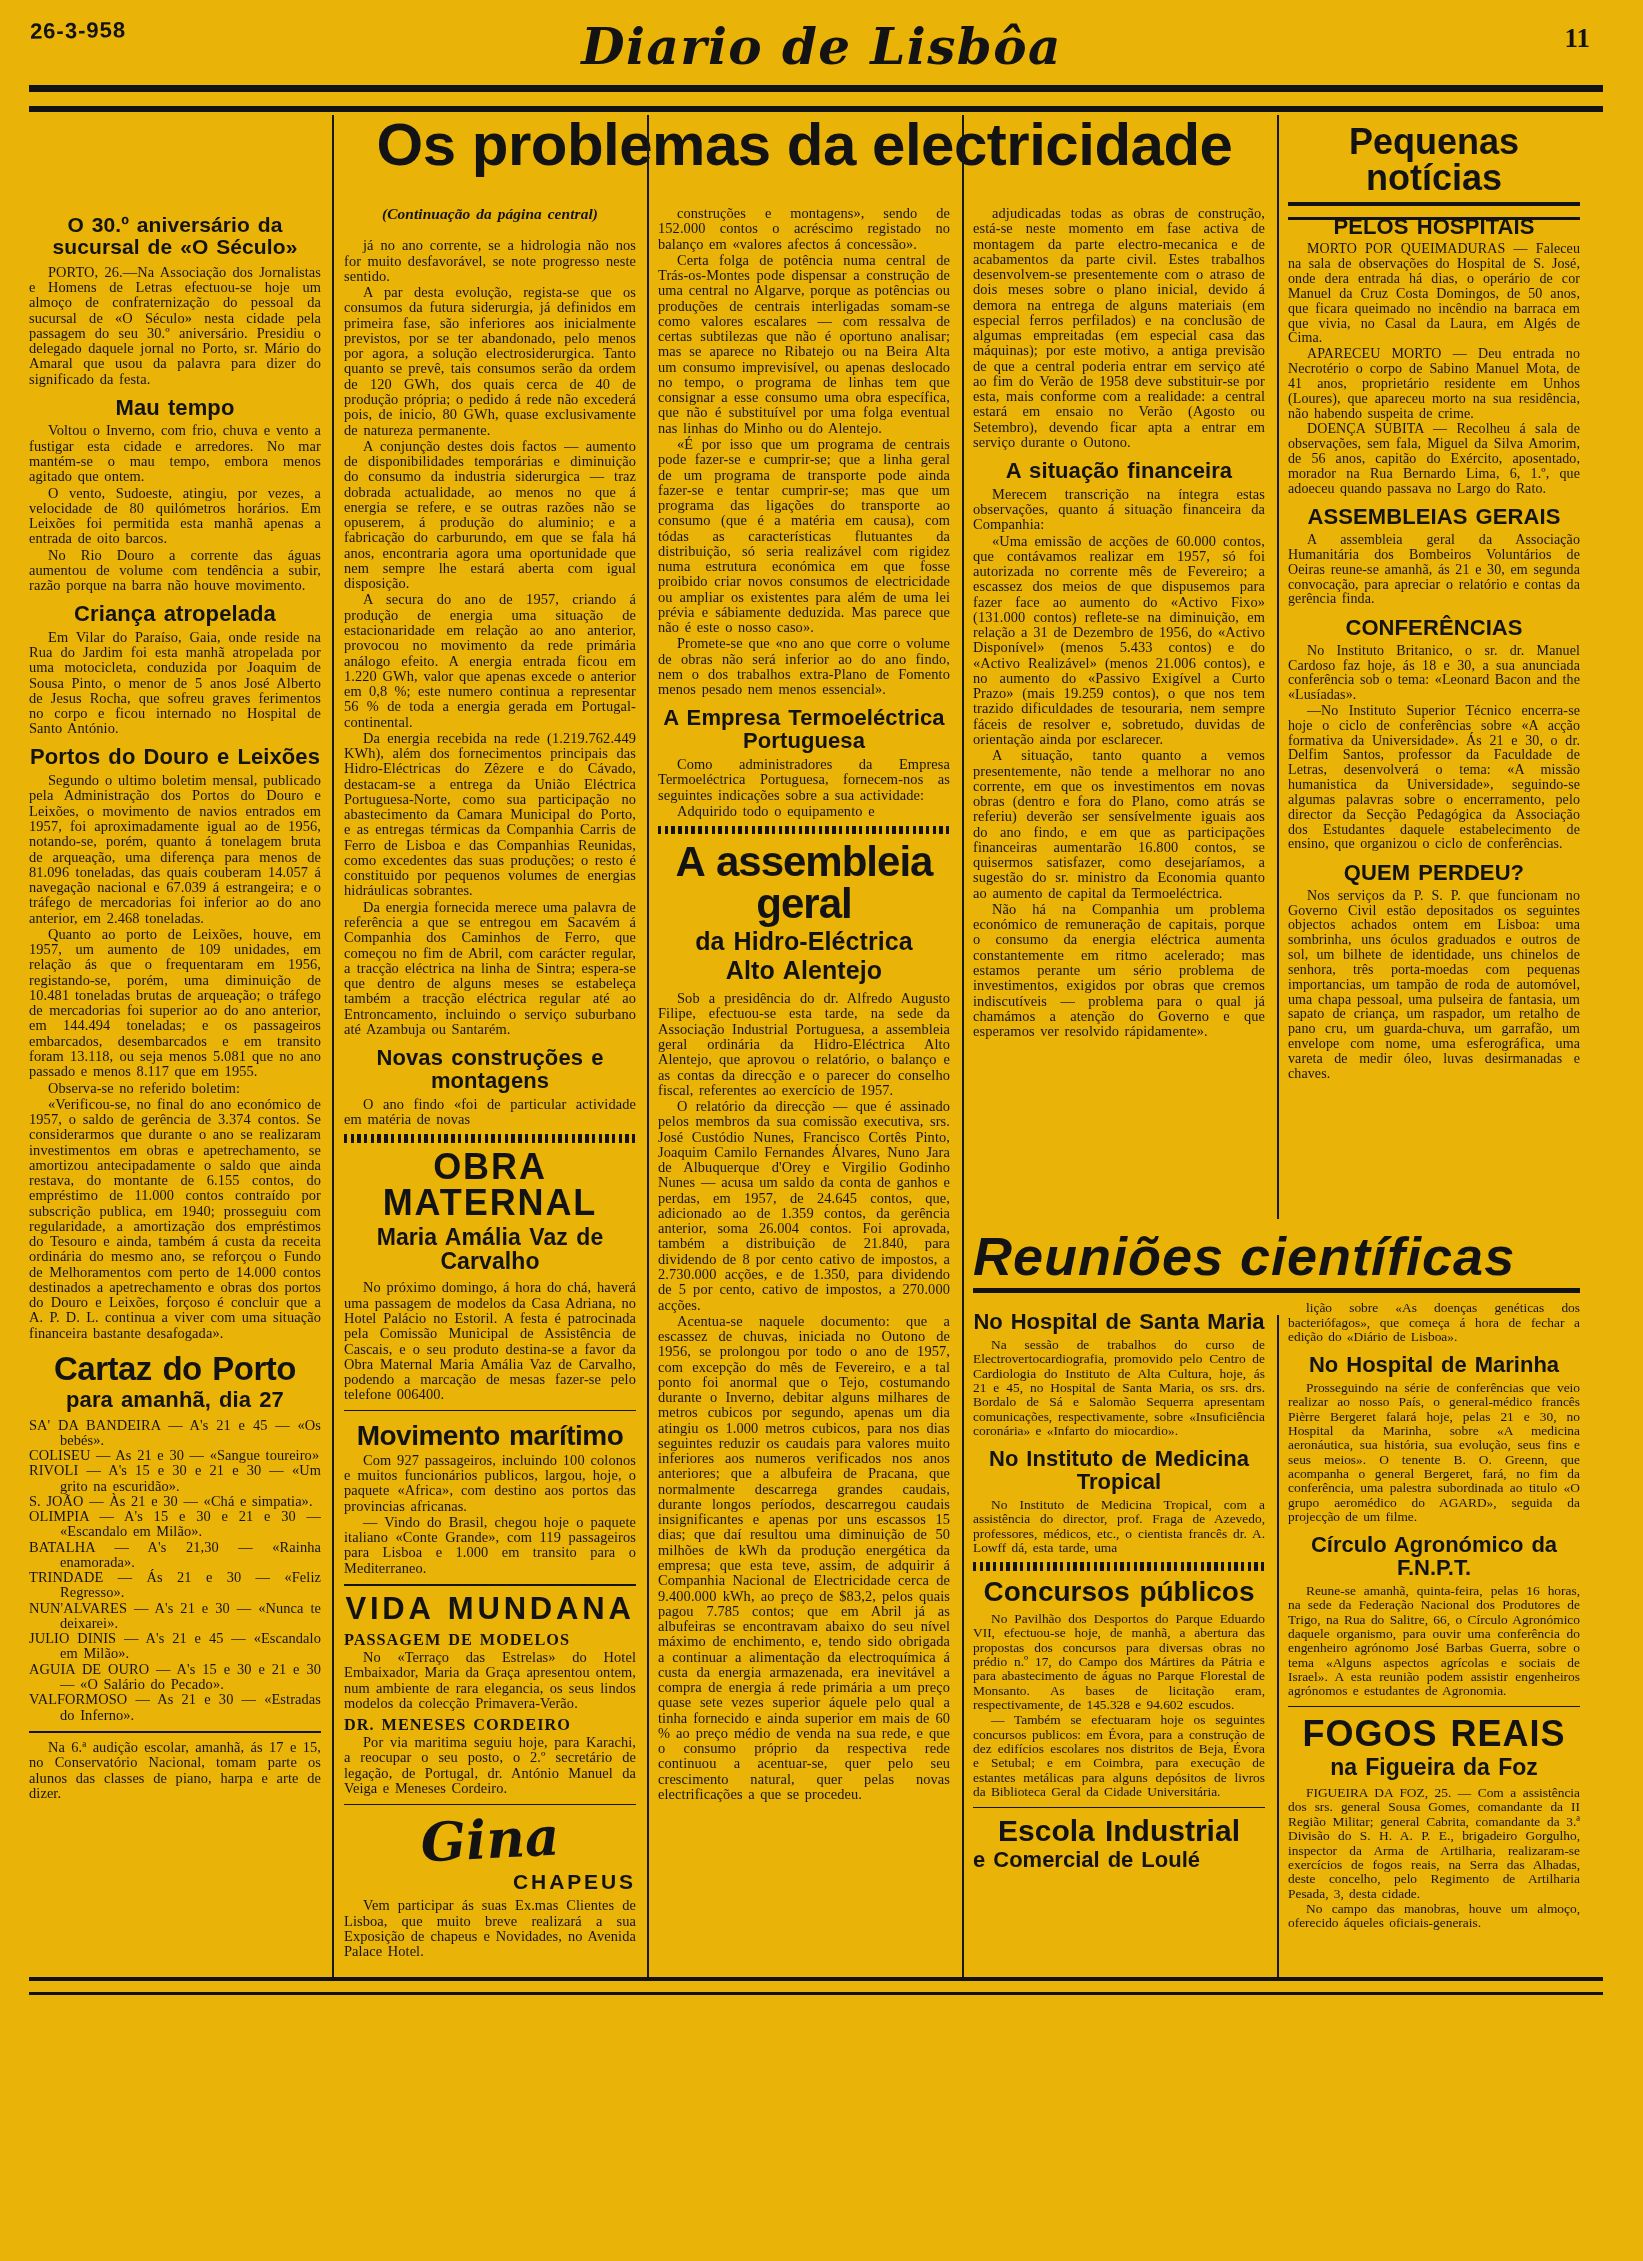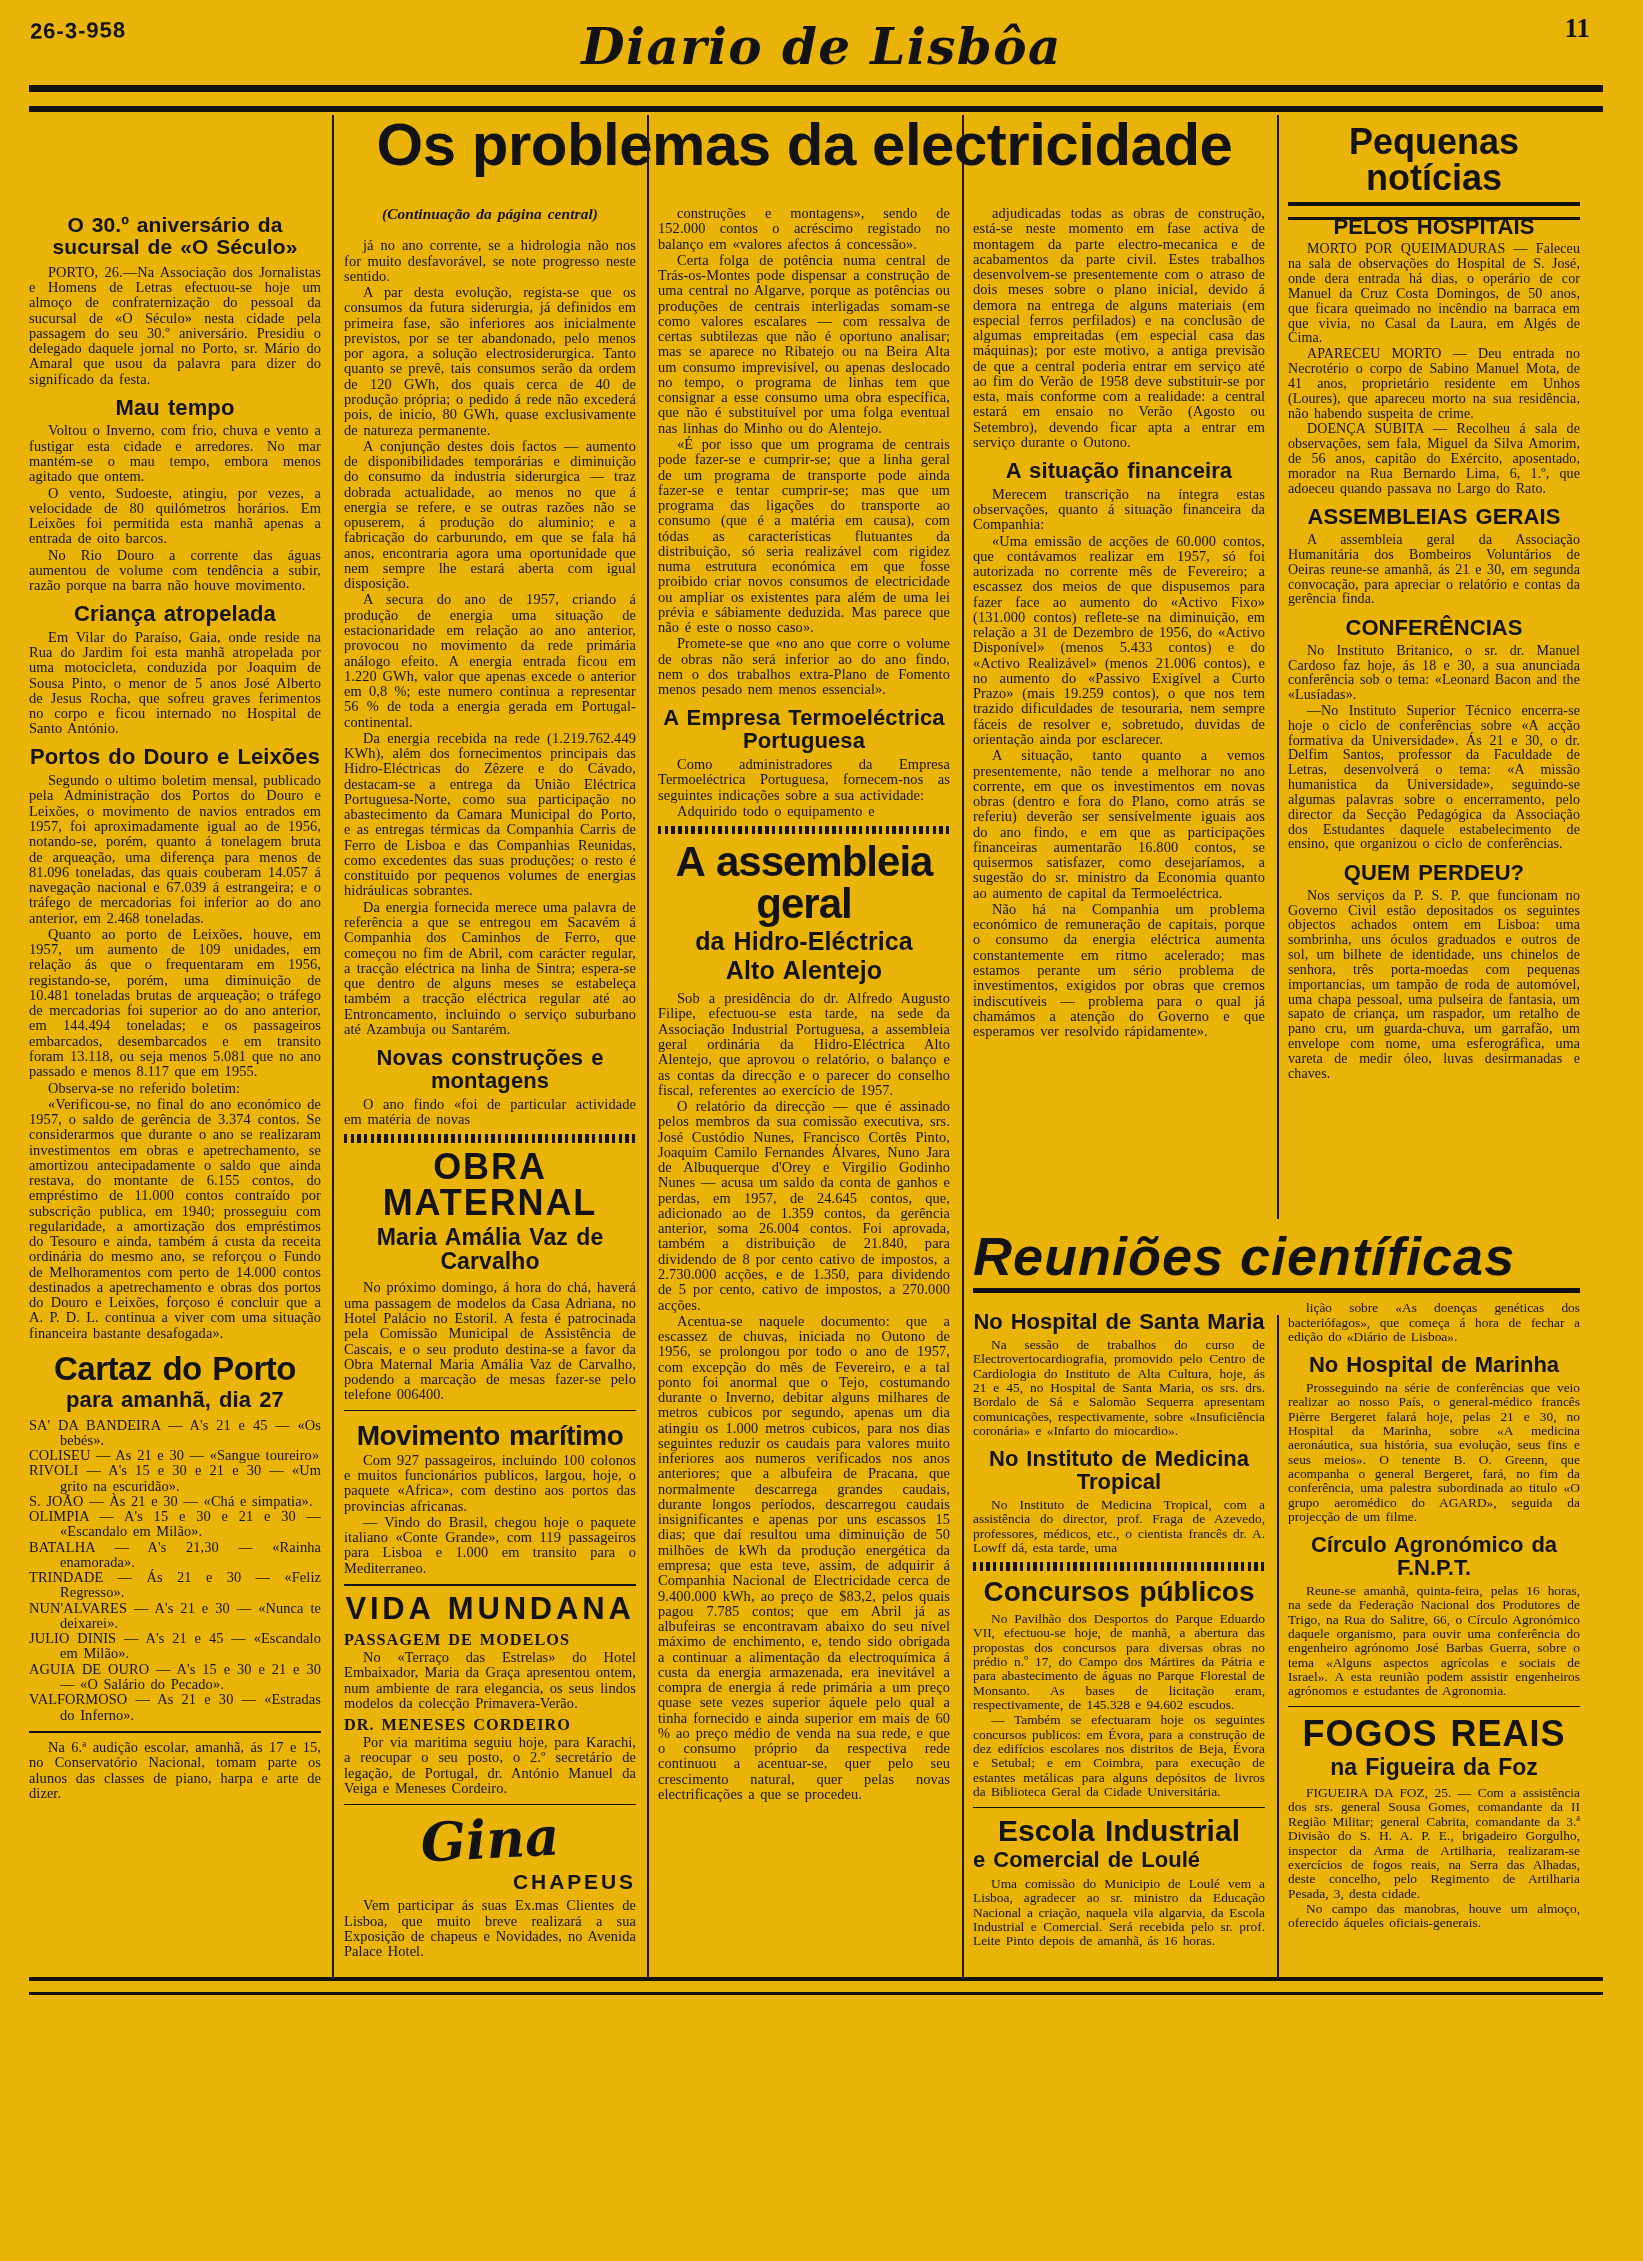--- a/index.html
+++ b/index.html
@@ -4,21 +4,21 @@
 <style>
   html,body{margin:0;padding:0;background:#777;}
   .page{position:relative;width:1643px;height:2261px;background:#eab308;color:#131313;
         font-family:"Liberation Serif",serif;overflow:hidden;}
   
   .date{position:absolute;left:30px;top:18px;font-family:"Liberation Sans",sans-serif;
         font-weight:bold;font-size:22px;letter-spacing:1px;transform:rotate(-1deg);}
   .masthead{position:absolute;left:0;top:17.3px;width:1643px;text-align:center;
         font-family:"DejaVu Serif",serif;font-style:italic;font-weight:bold;
         font-size:50px;letter-spacing:1.4px;}
-  .pagenum{position:absolute;right:53px;top:13px;font-weight:bold;font-size:27px;}
+  .pagenum{position:absolute;right:53px;top:23px;font-weight:bold;font-size:27px;}
   .toprule{position:absolute;left:29px;top:85px;width:1574px;height:14.4px;
         border-top:7.2px solid #121212;border-bottom:6.2px solid #121212;}
   
   .headband{position:absolute;left:0;top:115px;width:1643px;height:91px;}
   .hb-porto{position:absolute;left:23px;top:2.9px;width:302px;font-family:"Liberation Sans",sans-serif;
         font-weight:bold;line-height:.95;}
   .hb-porto .big{font-size:46px;letter-spacing:-1px;}
   .hb-porto .small{font-size:29px;}
   .hb-elec{position:absolute;left:344px;top:0;width:921px;text-align:center;
         font-family:"Liberation Sans",sans-serif;font-weight:bold;font-size:60px;
@@ -270,23 +270,20 @@
           </div>
         <div class="comb"></div>
         <h2 class="conc-title">Concursos públicos</h2>
         <div>
             <p>No Pavilhão dos Desportos do Parque Eduardo VII, efectuou-se hoje, de manhã, a abertura das propostas dos concursos para diversas obras no prédio n.º 17, do Campo dos Mártires da Pátria e para abastecimento de águas no Parque Florestal de Monsanto. As bases de licitação eram, respectivamente, de 145.328 e 94.602 escudos.</p>
             <p>— Também se efectuaram hoje os seguintes concursos publicos: em Évora, para a construção de dez edifícios escolares nos distritos de Beja, Évora e Setubal; e em Coimbra, para execução de estantes metálicas para alguns depósitos de livros da Biblioteca Geral da Cidade Universitária.</p>
           </div>
         <div class="hrule thin"></div>
         <h2 class="esc-title">Escola Industrial</h2>
         <div class="esc-sub">e Comercial de Loulé</div>
-        <div>
-            <p>Uma comissão do Municipio de Loulé vem a Lisboa, agradecer ao sr. ministro da Educação Nacional a criação, naquela vila algarvia, da Escola Industrial e Comercial. Será recebida pelo sr. prof. Leite Pinto depois de amanhã, ás 16 horas.</p>
-          </div>
       </div>
       <div class="reu-col">
         <div>
             <p>lição sobre «As doenças genéticas dos bacteriófagos», que começa á hora de fechar a edição do «Diário de Lisboa».</p>
           </div>
         <h3 class="subhead sm">No Hospital de Marinha</h3>
         <div>
             <p>Prosseguindo na série de conferências que veio realizar ao nosso País, o general-médico francês Pièrre Bergeret falará hoje, pelas 21 e 30, no Hospital da Marinha, sobre «A medicina aeronáutica, sua história, sua evolução, seus fins e seus meios». O tenente B. O. Greenn, que acompanha o general Bergeret, fará, no fim da conferência, uma palestra subordinada ao titulo «O grupo aeromédico do AGARD», seguida da projecção de um filme.</p>
           </div>
         <h3 class="subhead sm">Círculo Agronómico da F.N.P.T.</h3>

